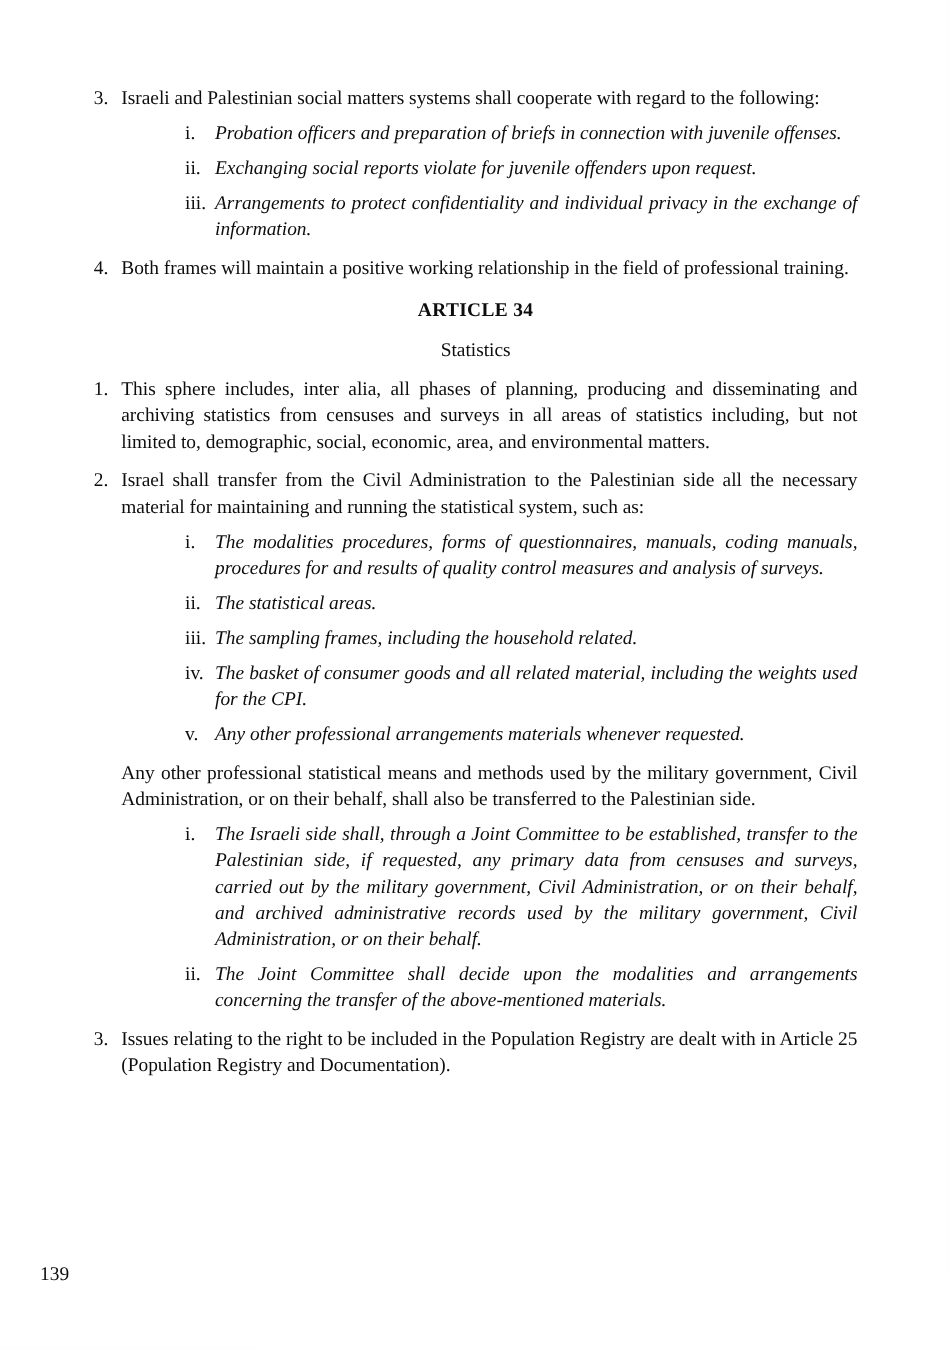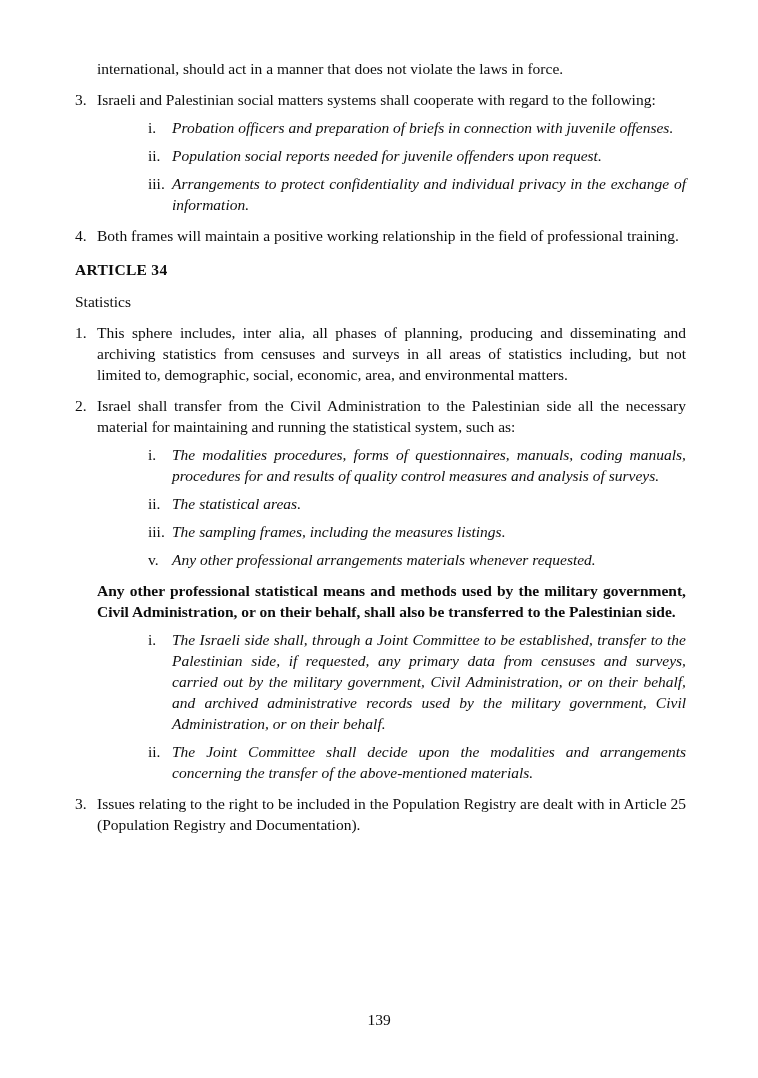--- a/index.html
+++ b/index.html
@@ -40,60 +40,60 @@
     display: flex;
     margin-top: 7px;
     margin-left: 73px;
   }
   .sub > .num { flex: 0 0 24px; }
   .sub > .txt { flex: 1; text-align: justify; font-style: italic; }
   .hang-para {
     margin-top: 10px;
     margin-left: 22px;
     text-align: justify;
-    font-weight: bold;
   }
   .heading {
     margin-top: 13px;
+    text-align: center;
     font-weight: bold;
     letter-spacing: 0.3px;
   }
   .subtitle {
     margin-top: 11px;
-    text-align: left;
+    text-align: center;
   }
   .page-number {
     position: absolute;
     bottom: 49px;
     left: 0;
     width: 100%;
-    text-align: center;
+    text-align: left;
     font-size: 15.5px;
+    padding-left: 32px;
   }
 </style>
 </head>
 <body>
 
 <div class="page">
   <div class="content">
 
-    <div class="cont-para">international, should act in a manner that does not violate the laws in force.</div>
 
     <div class="item">
       <span class="num">3.</span>
       <span class="txt">Israeli and Palestinian social matters systems shall cooperate with regard to the following:</span>
     </div>
 
     <div class="sub">
       <span class="num">i.</span>
       <span class="txt">Probation officers and preparation of briefs in connection with juvenile offenses.</span>
     </div>
     <div class="sub">
       <span class="num">ii.</span>
-      <span class="txt">Population social reports needed for juvenile offenders upon request.</span>
+      <span class="txt">Exchanging social reports violate for juvenile offenders upon request.</span>
     </div>
     <div class="sub">
       <span class="num">iii.</span>
       <span class="txt">Arrangements to protect confidentiality and individual privacy in the exchange of information.</span>
     </div>
 
     <div class="item">
       <span class="num">4.</span>
       <span class="txt">Both frames will maintain a positive working relationship in the field of professional training.</span>
     </div>
@@ -114,21 +114,25 @@
     <div class="sub">
       <span class="num">i.</span>
       <span class="txt">The modalities procedures, forms of questionnaires, manuals, coding manuals, procedures for and results of quality control measures and analysis of surveys.</span>
     </div>
     <div class="sub">
       <span class="num">ii.</span>
       <span class="txt">The statistical areas.</span>
     </div>
     <div class="sub">
       <span class="num">iii.</span>
-      <span class="txt">The sampling frames, including the measures listings.</span>
+      <span class="txt">The sampling frames, including the household related.</span>
+    </div>
+    <div class="sub">
+      <span class="num">iv.</span>
+      <span class="txt">The basket of consumer goods and all related material, including the weights used for the CPI.</span>
     </div>
     <div class="sub">
       <span class="num">v.</span>
       <span class="txt">Any other professional arrangements materials whenever requested.</span>
     </div>
 
     <div class="hang-para">Any other professional statistical means and methods used by the military government, Civil Administration, or on their behalf, shall also be transferred to the Palestinian side.</div>
 
     <div class="sub">
       <span class="num">i.</span>

